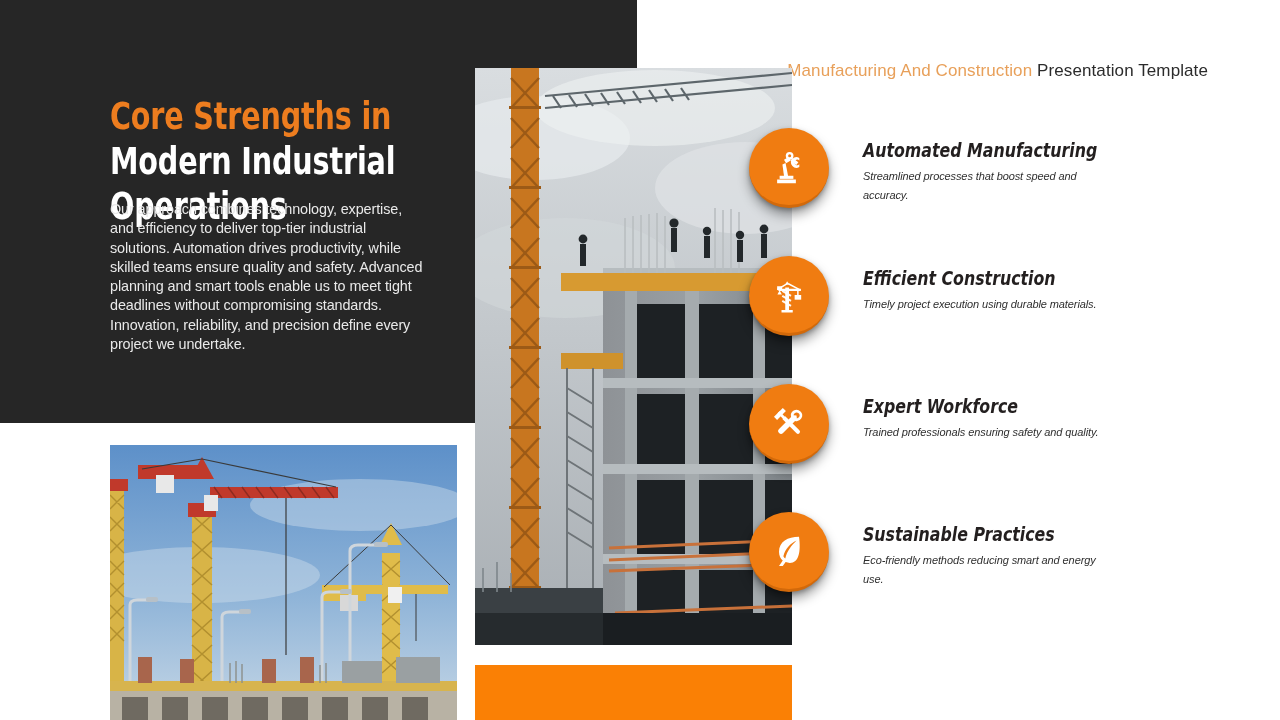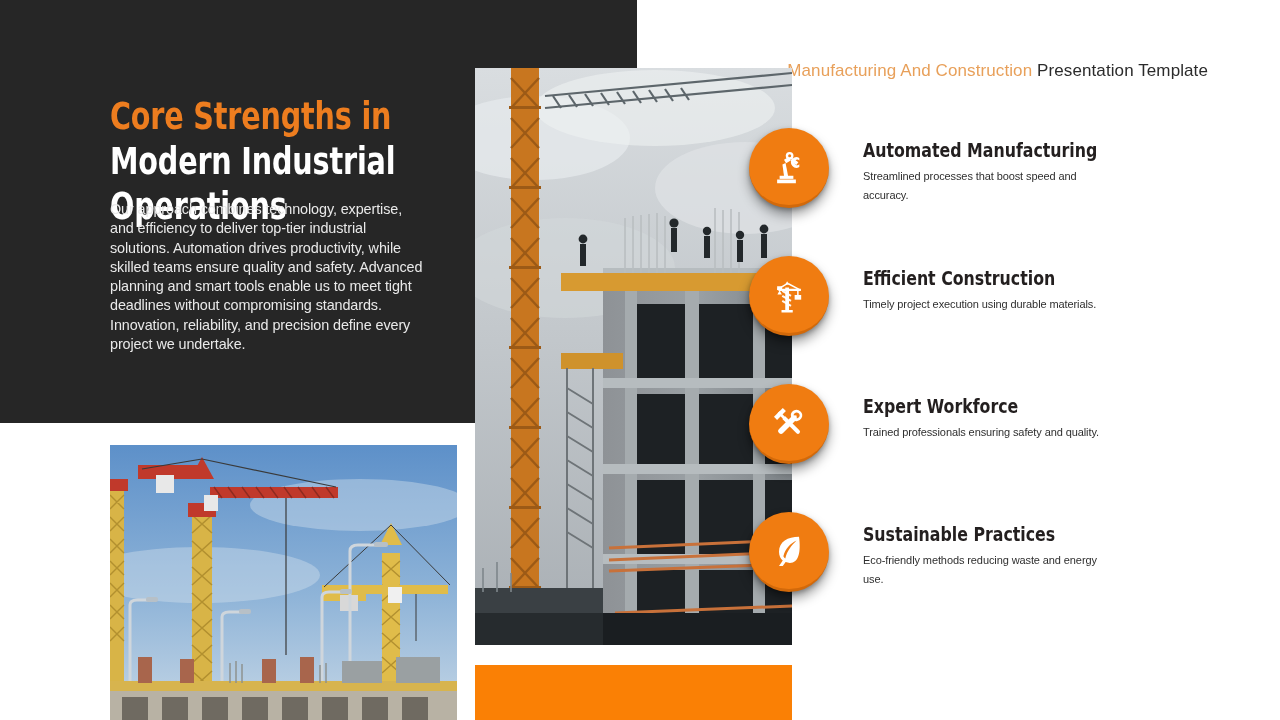--- a/index.html
+++ b/index.html
@@ -64,21 +64,21 @@
   .photo-bottomleft svg{ display:block; width:100%; height:100%; }
 
   
   .orange-block{
     position:absolute; left:475px; top:665px; width:317px; height:55px;
     background:#FA8005;
   }
 
   
   .features{ position:absolute; left:749px; top:128px; width:480px; }
-  .feature{ position:relative; height:128px; }
+  .feature{ position:relative; height:128px;font-style:italic; }
   .f-icon{
     position:absolute; left:0; top:0;
     width:80px; height:80px; border-radius:50%;
     background:#F07C11;
     border-bottom:3px solid #d2690a;
     box-shadow:0 7px 12px rgba(0,0,0,0.38), 0 2px 4px rgba(0,0,0,0.25);
     display:flex; align-items:center; justify-content:center;
   }
   .f-icon svg{ width:40px; height:40px; fill:#ffffff; }
   .f-text{ position:absolute; left:114px; top:11px; width:300px; }
@@ -403,18 +403,18 @@
     </div>
 
     <div class="feature">
       <div class="f-icon">
         <svg viewBox="0 0 64 64" aria-hidden="true">
           <path d="M48 9C30 9 16 17 16 33c0 6.2 2.4 11 6 14.2L16 56h6l4.6-6.3c2 .8 4.3 1.3 6.8 1.3 14 0 18-18 14.6-42zM26 44c-1.4-1-2.4-2.2-3-3.6C26 28 34 20 44 15 36 23 29 31 26 44z"></path>
         </svg>
       </div>
       <div class="f-text">
         <div class="f-title">Sustainable Practices</div>
-        <div class="f-desc">Eco-friendly methods reducing waste and energy use.</div>
+        <div class="f-desc">Eco-friendly methods reducing smart and energy use.</div>
       </div>
     </div>
 
   </div>
 </div>
 
 </body></html>

